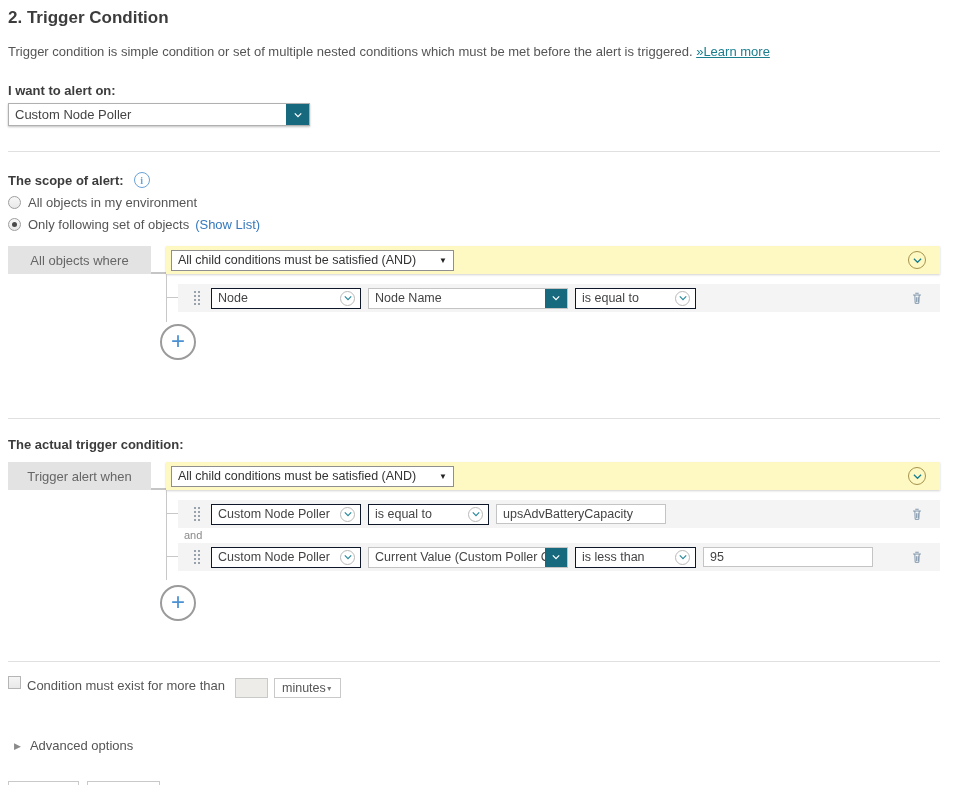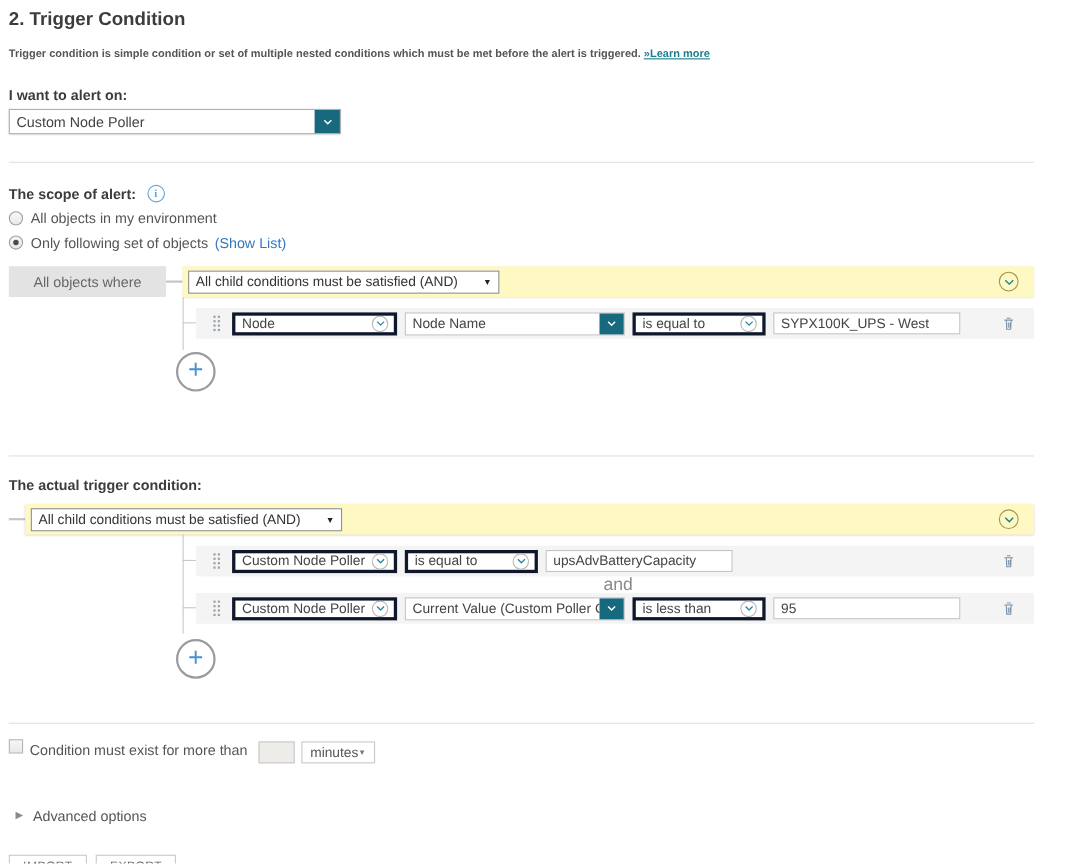--- a/index.html
+++ b/index.html
@@ -4,21 +4,21 @@
 <style>
   * { margin:0; padding:0; box-sizing:border-box; }
   html,body { background:#ffffff; }
   body {
     width:972px; height:785px;
     font-family:"Liberation Sans","DejaVu Sans",sans-serif;
     color:#555; font-size:13px; position:relative;
     padding:8px 32px 0 8px;
   }
   .page-title { font-size:17px; font-weight:bold; color:#3c3c3c; margin-top:0; }
-  .desc { margin-top:16px; font-size:10px; color:#555;font-weight:bold; }
+  .desc { margin-top:16px; font-size:13px; color:#555; }
   .link-teal { color:#1a7e8e; text-decoration:underline; cursor:pointer; }
   .link-blue { color:#3578bd; text-decoration:none; cursor:pointer; }
   .bold-label { margin-top:24px; font-weight:bold; color:#3c3c3c; font-size:13px; }
 
   
   .big-select { margin-top:5px; width:302px; height:23px; background:#fff;
     border:1px solid #b0b0b0; display:flex; align-items:stretch;
     box-shadow:0 1px 2px rgba(0,0,0,.25); cursor:pointer; }
   .big-select .txt { flex:1; display:flex; align-items:center; padding-left:6px;
     font-size:13px; color:#444; overflow:hidden; white-space:nowrap; }
@@ -33,21 +33,21 @@
     color:#6aa3d8; font-size:10px; font-weight:bold; display:flex; align-items:center;
     justify-content:center; cursor:pointer; font-family:"Liberation Serif",serif; }
   .radio-row { margin-top:7px; display:flex; align-items:center; gap:7px; font-size:13px; color:#555; }
   .radio { width:13px; height:13px; border:1px solid #9e9e9e; border-radius:50%;
     background:linear-gradient(#f8f8f8,#e8e8e8); display:inline-flex; align-items:center;
     justify-content:center; cursor:pointer; flex:0 0 auto; }
   .radio.checked::after { content:''; width:5px; height:5px; border-radius:50%; background:#4a4a4a; }
 
   
   .cond-block { margin-top:14px; }
-  .cond-header { display:flex; align-items:center; }
+  .cond-header { display:flex; align-items:flex-end; }
   .scope-tag { width:143px; height:28px; background:#e3e3e3; color:#666;
     display:flex; align-items:center; justify-content:center; font-size:13px; flex:0 0 auto; }
   .dash { width:15px; height:2px; background:#c5c5c5; flex:0 0 auto; }
   .yellow-bar { flex:1; height:28px; background:#fef9c3; display:flex; align-items:center;
     box-shadow:0 1px 2px rgba(0,0,0,.18); }
   .logic-select { margin-left:5px; width:283px; height:21px; background:#fff;
     border:1px solid #8f8f8f; display:flex; align-items:center; justify-content:space-between;
     padding:0 6px; font-size:12.5px; color:#333; cursor:pointer; }
   .logic-select .caret { font-size:8px; color:#222; }
   .collapse-btn { margin-left:auto; margin-right:14px; width:18px; height:18px; border:1px solid #a5924c;
@@ -56,38 +56,38 @@
   .cond-body { position:relative; padding-top:10px; }
   .vline { position:absolute; left:158px; top:0; width:1px; background:#c8c8c8; }
   .vline.scope { height:48px; }
   .vline.trigger { height:90px; }
 
   .cond-row { height:28px; background:#f4f4f4; display:flex; align-items:center;
     margin-left:170px; position:relative; padding:0 14px 0 12px; gap:7px; }
   .cond-row::before { content:''; position:absolute; left:-12px; top:13px; width:12px; height:1px; background:#c8c8c8; }
   .drag-handle { width:2px; height:2px; background:#98a2ad; margin:-12px 8px 0 4px; cursor:grab;
     box-shadow:0 4px #98a2ad,0 8px #98a2ad,0 12px #98a2ad,4px 0 #98a2ad,4px 4px #98a2ad,4px 8px #98a2ad,4px 12px #98a2ad; }
-  .sel { background:#fff; border:3px solid #0f172a; height:21px; display:flex; align-items:center;
+  .sel { background:#fff; border:1px solid #0f172a; height:21px; display:flex; align-items:center;
     justify-content:space-between; padding:0 5px 0 6px; font-size:12.5px; color:#444; cursor:pointer;
     overflow:hidden; white-space:nowrap; }
   .sel .sel-txt { overflow:hidden; white-space:nowrap; flex:1; }
   .w-type { width:150px; flex:0 0 auto; }
   .w-op { width:121px; flex:0 0 auto; }
   .field-sel { width:200px; height:21px; flex:0 0 auto; display:flex; align-items:stretch;
     border:1px solid #c4c4c4; background:#fff; cursor:pointer; }
   .field-sel .sel-txt { flex:1; display:flex; align-items:center; padding-left:6px;
     font-size:12.5px; color:#444; overflow:hidden; white-space:nowrap; }
   .field-sel .teal-btn { width:22px; }
   .circle-chev { width:15px; height:15px; border:1px solid #b9b9b9; border-radius:50%;
     display:flex; align-items:center; justify-content:center; flex:0 0 auto; }
   .val-input { width:170px; height:20px; border:1px solid #c4c4c4; font-size:12.5px;
     padding:0 6px; color:#444; font-family:"Liberation Sans","DejaVu Sans",sans-serif; flex:0 0 auto; }
   .flex1 { flex:1; }
   .trash-btn { background:none; border:none; cursor:pointer; padding:2px; display:flex; }
-  .and-label { margin:1px 0 1px 176px; font-size:16px; color:#8a8a8a; line-height:13px;text-align:center; }
+  .and-label { margin:1px 0 1px 176px; font-size:11px; color:#8a8a8a; line-height:13px; }
   .add-btn { margin:12px 0 0 152px; width:36px; height:36px; border-radius:50%;
     border:2px solid #9b9b9b; background:#fff; color:#4a90d2; font-size:24px; font-weight:300;
     line-height:30px; cursor:pointer; display:flex; align-items:center; justify-content:center;
     font-family:"Liberation Sans",sans-serif; padding-bottom:3px; }
 
   .after-scope { margin-top:58px; }
   .after-trigger { margin-top:40px; }
 
   
   .duration-row { margin-top:16px; display:flex; gap:6px; font-size:13px; color:#555; }
@@ -178,38 +178,38 @@
           </span>
       </div>
       <div class="sel w-op">
         <span class="sel-txt">is equal to</span>
         <span class="circle-chev">
             <svg width="8" height="8" viewBox="0 0 10 10">
               <polyline points="1,3 5,7 9,3" fill="none" stroke="#2a8a9d" stroke-width="1.5"></polyline>
             </svg>
           </span>
       </div>
-      <input class="val-input" value="SYPX100K_UPS - West" style="">
       <span class="flex1"></span>
       <button class="trash-btn">
         <svg width="14" height="15" viewBox="0 0 16 17">
             <path d="M6 2.5h4M3.5 4.5h9M5.5 4.5l.4 9.5h4.2l.4-9.5M7.6 7v5.5M9.4 7v5.5" fill="none" stroke="#7d93a8" stroke-width="1.1"></path>
           </svg>
       </button>
     </div>
     <button class="add-btn">+</button>
   </div>
 </div>
 
 <div class="divider after-scope"></div>
 
 <div class="bold-label" style="margin-top:18px">The actual trigger condition:</div>
 
 <div class="cond-block" style="margin-top:10px">
   <div class="cond-header">
+    <div class="scope-tag">Trigger alert when</div>
     <div class="dash"></div>
     <div class="yellow-bar">
       <div class="logic-select">
         <span>All child conditions must be satisfied (AND)</span>
         <span class="caret">▼</span>
       </div>
       <div class="collapse-btn">
         <svg width="9" height="9" viewBox="0 0 10 10">
             <polyline points="1,3 5,7 9,3" fill="none" stroke="#1a7e8e" stroke-width="1.4"></polyline>
           </svg>

